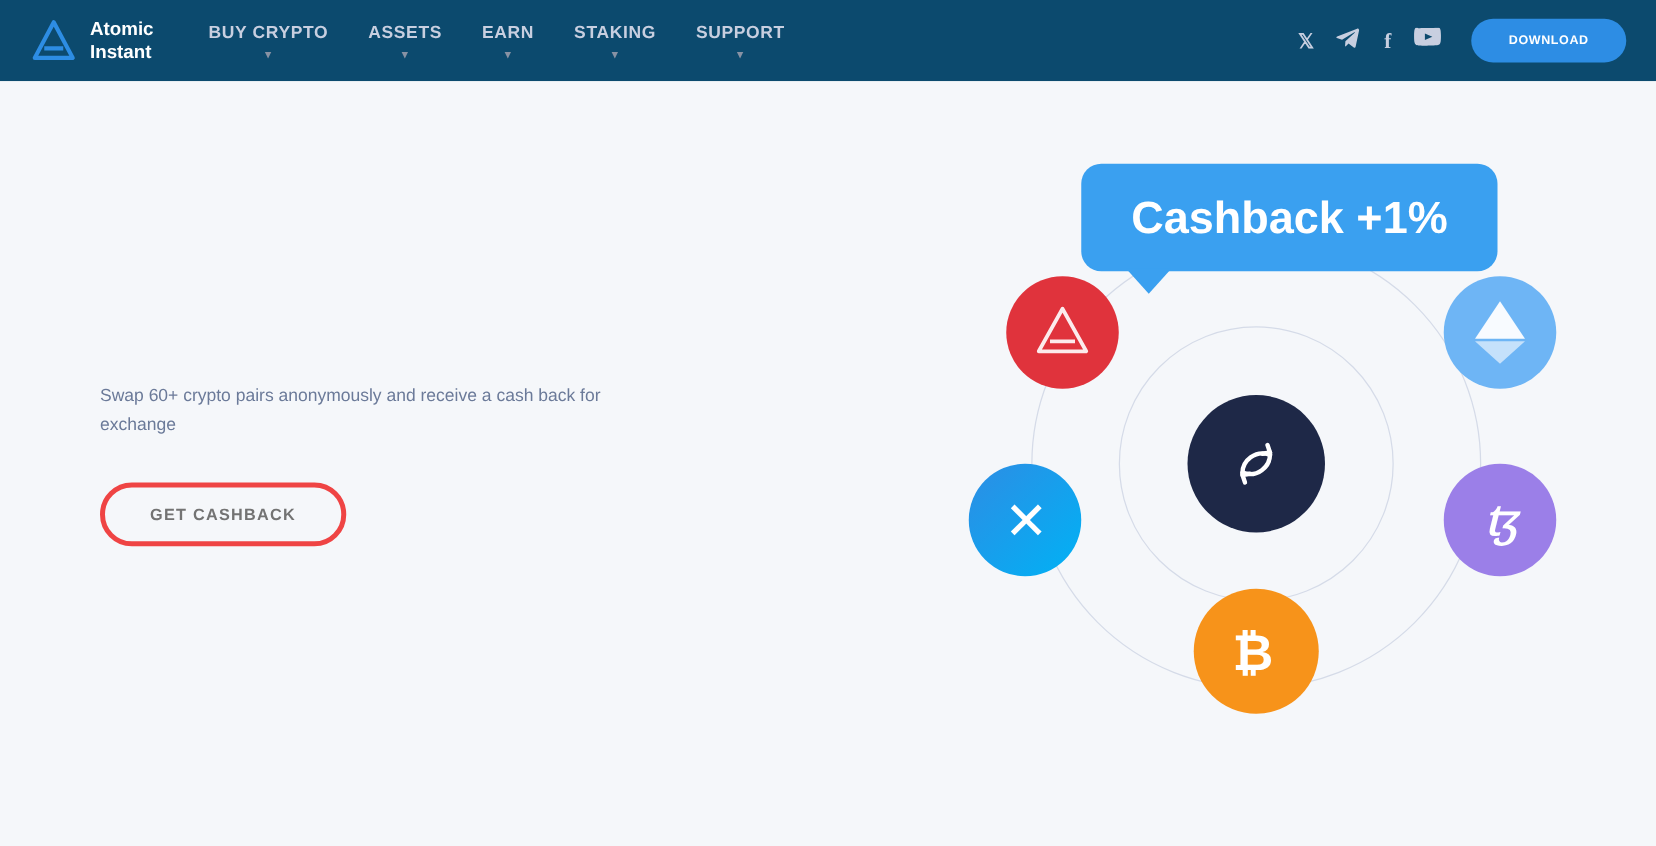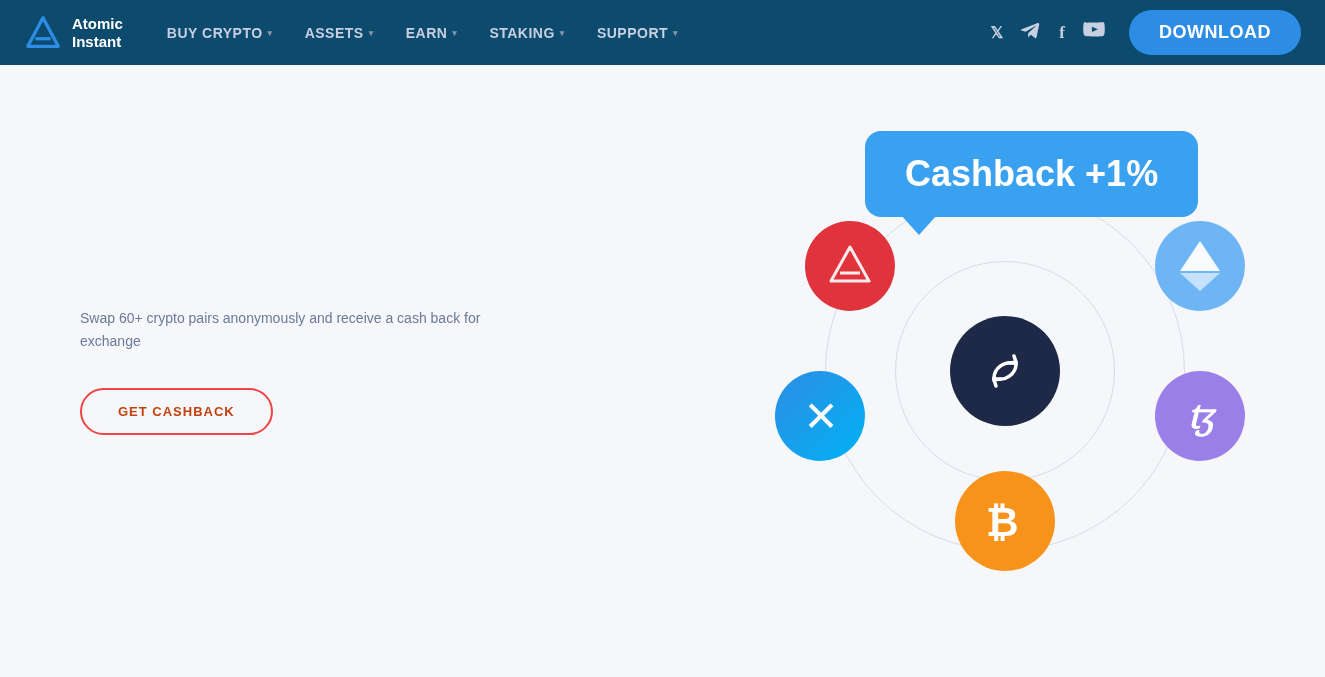--- a/index.html
+++ b/index.html
@@ -42,20 +42,21 @@
       font-size: 14px;
       font-weight: 600;
       letter-spacing: 0.5px;
       padding: 8px 14px;
       cursor: pointer;
       display: flex;
       align-items: center;
       gap: 5px;
       text-transform: uppercase;
       user-select: none;
+      flex-direction: column;
     }
     .chevron {
       font-size: 9px;
       color: #8892a4;
     }
     .nav-socials {
       display: flex;
       align-items: center;
       gap: 18px;
       margin-right: 24px;
@@ -64,21 +65,21 @@
       color: #c8cfe0;
       font-size: 18px;
       cursor: pointer;
     }
     .download-btn {
       background: #2d8de4;
       color: #fff;
       border: none;
       border-radius: 25px;
       padding: 12px 30px;
-      font-size: 18px;
+      font-size: 10px;
       font-weight: 700;
       letter-spacing: 0.5px;
       cursor: pointer;
       white-space: nowrap;
     }
 
     
     .hero {
       background: #f5f7fa;
       min-height: 612px;
@@ -101,23 +102,23 @@
       margin-bottom: 24px;
     }
     .hero-subtitle {
       font-size: 14px;
       color: #6b7a99;
       line-height: 1.6;
       margin-bottom: 36px;
       max-width: 420px;
     }
     .cashback-btn {
-      border: 2px solid #ef4444;
+      border: 4px solid #ef4444;
       background: transparent;
-      color: #c2410c;
+      color: #737373;
       border-radius: 30px;
       padding: 14px 36px;
       font-size: 13px;
       font-weight: 700;
       letter-spacing: 1px;
       cursor: pointer;
       text-transform: uppercase;
     }
 
     

